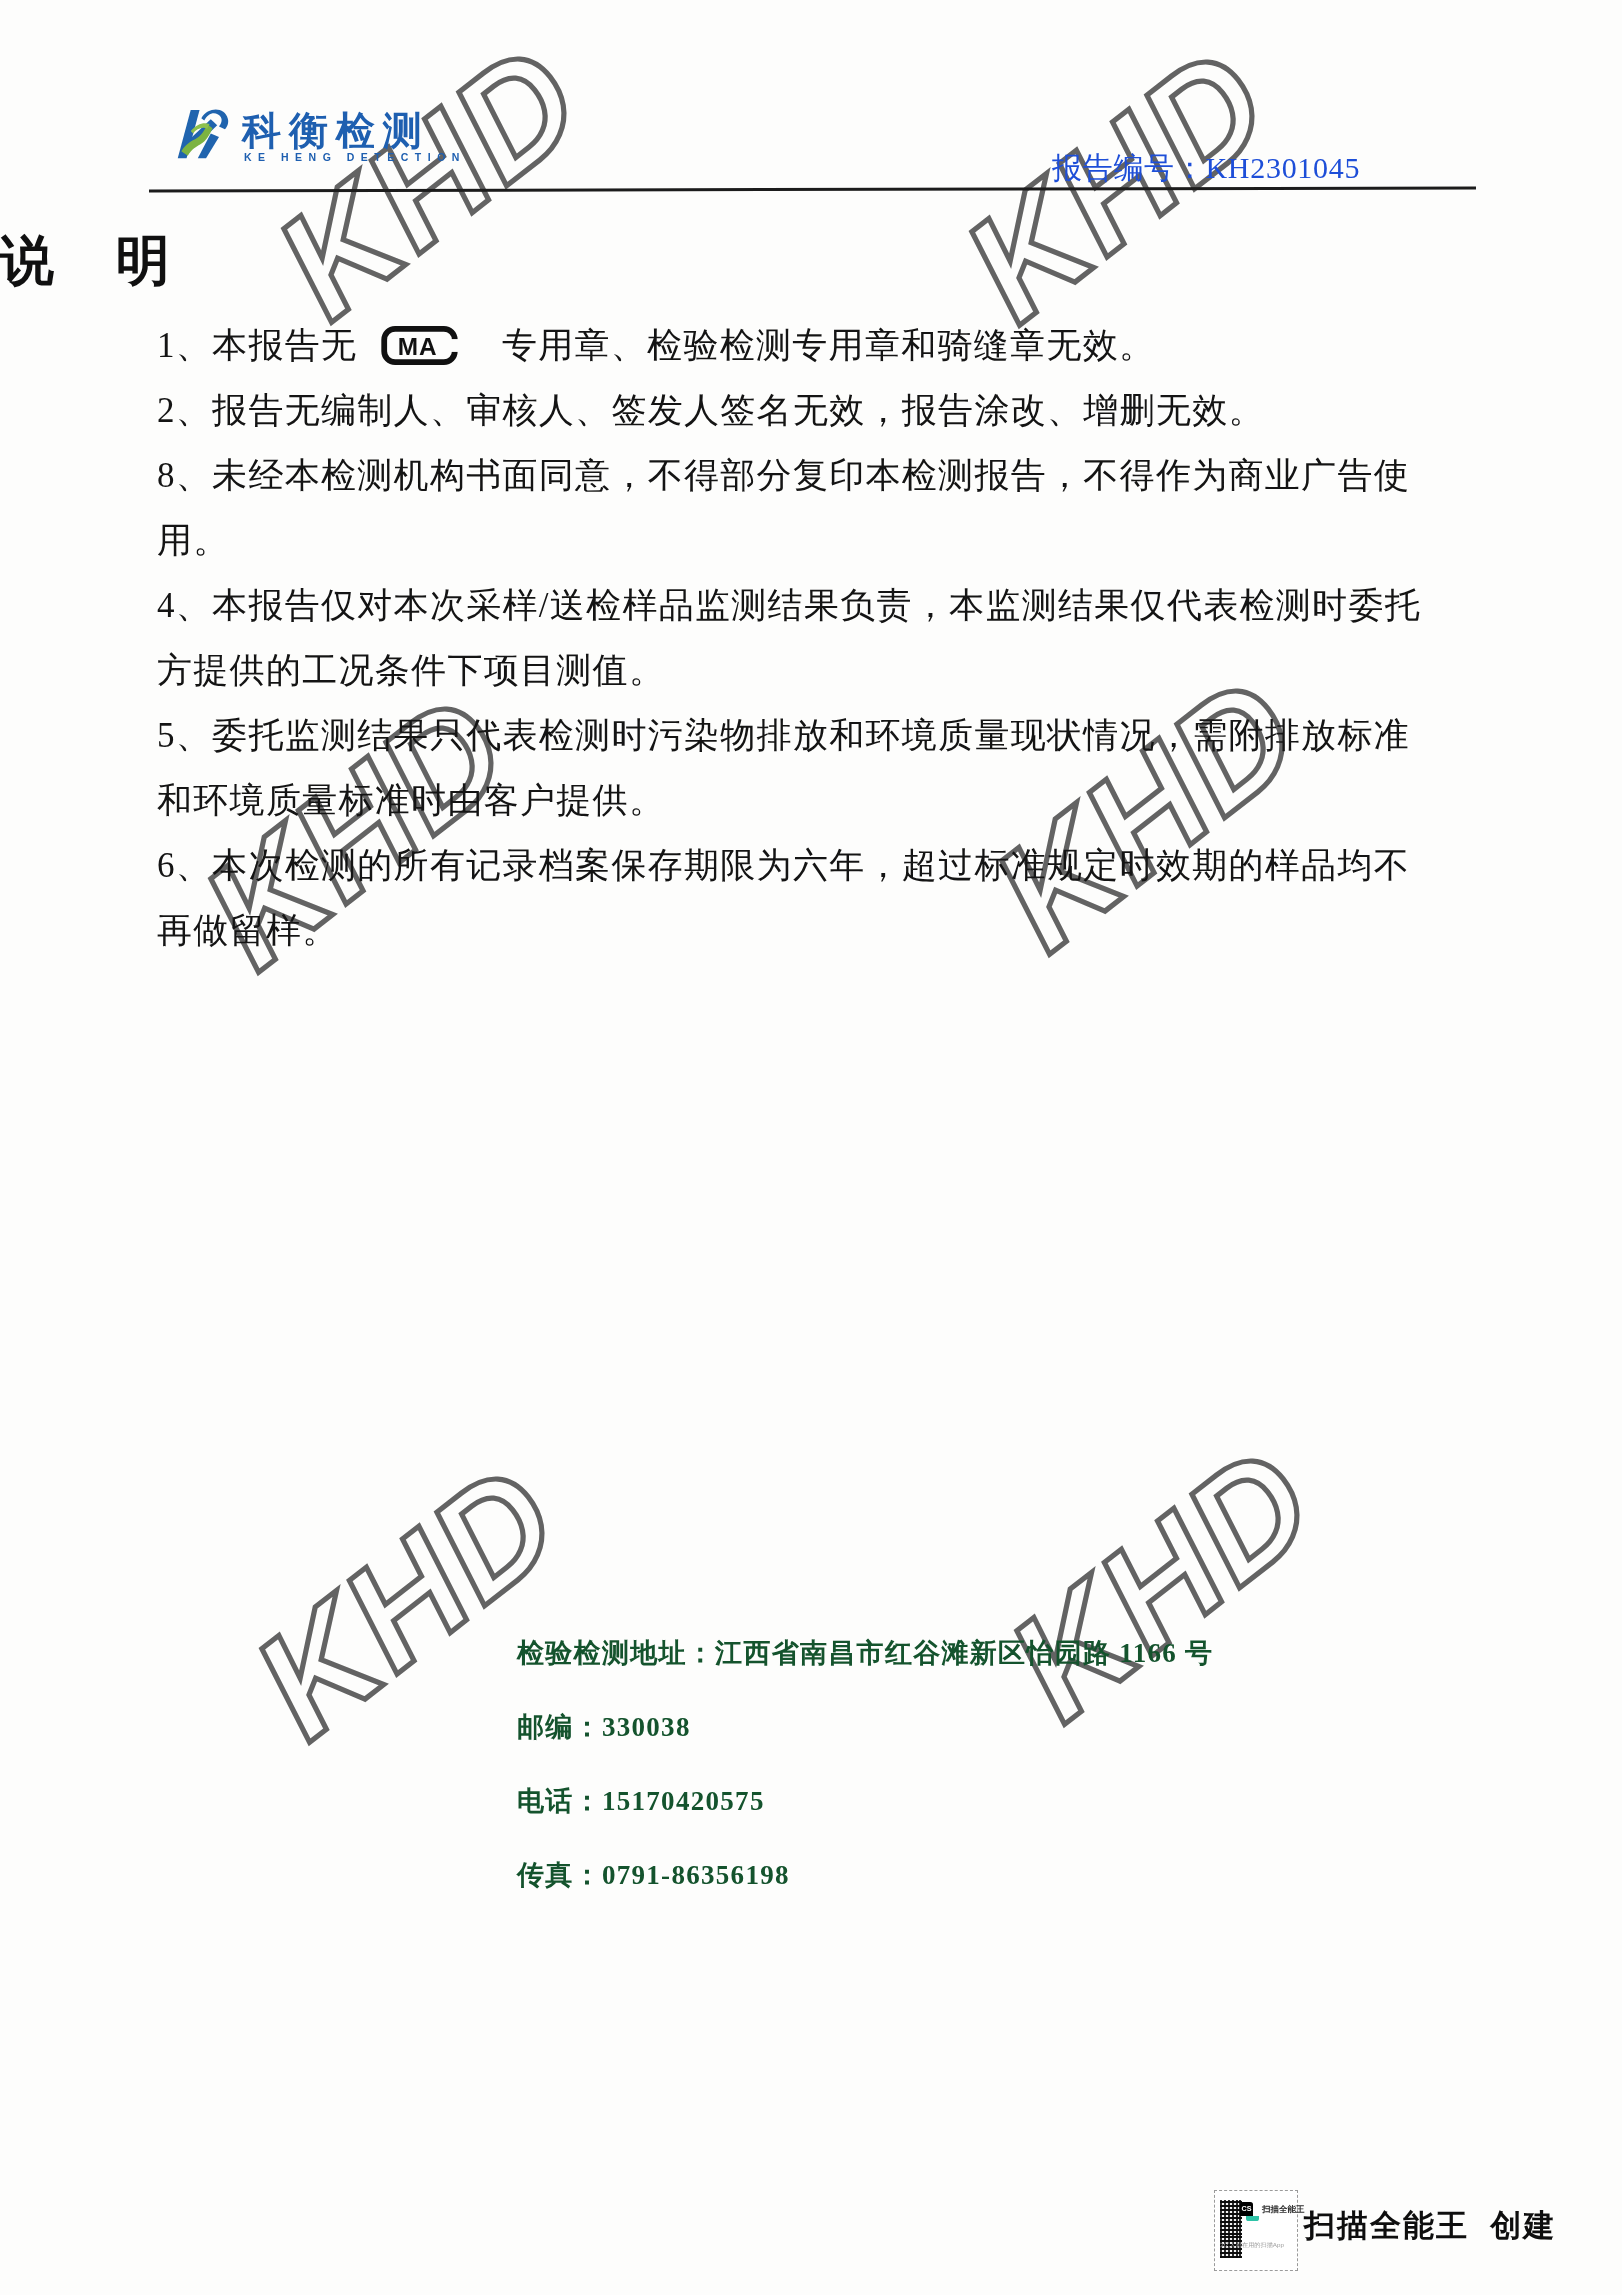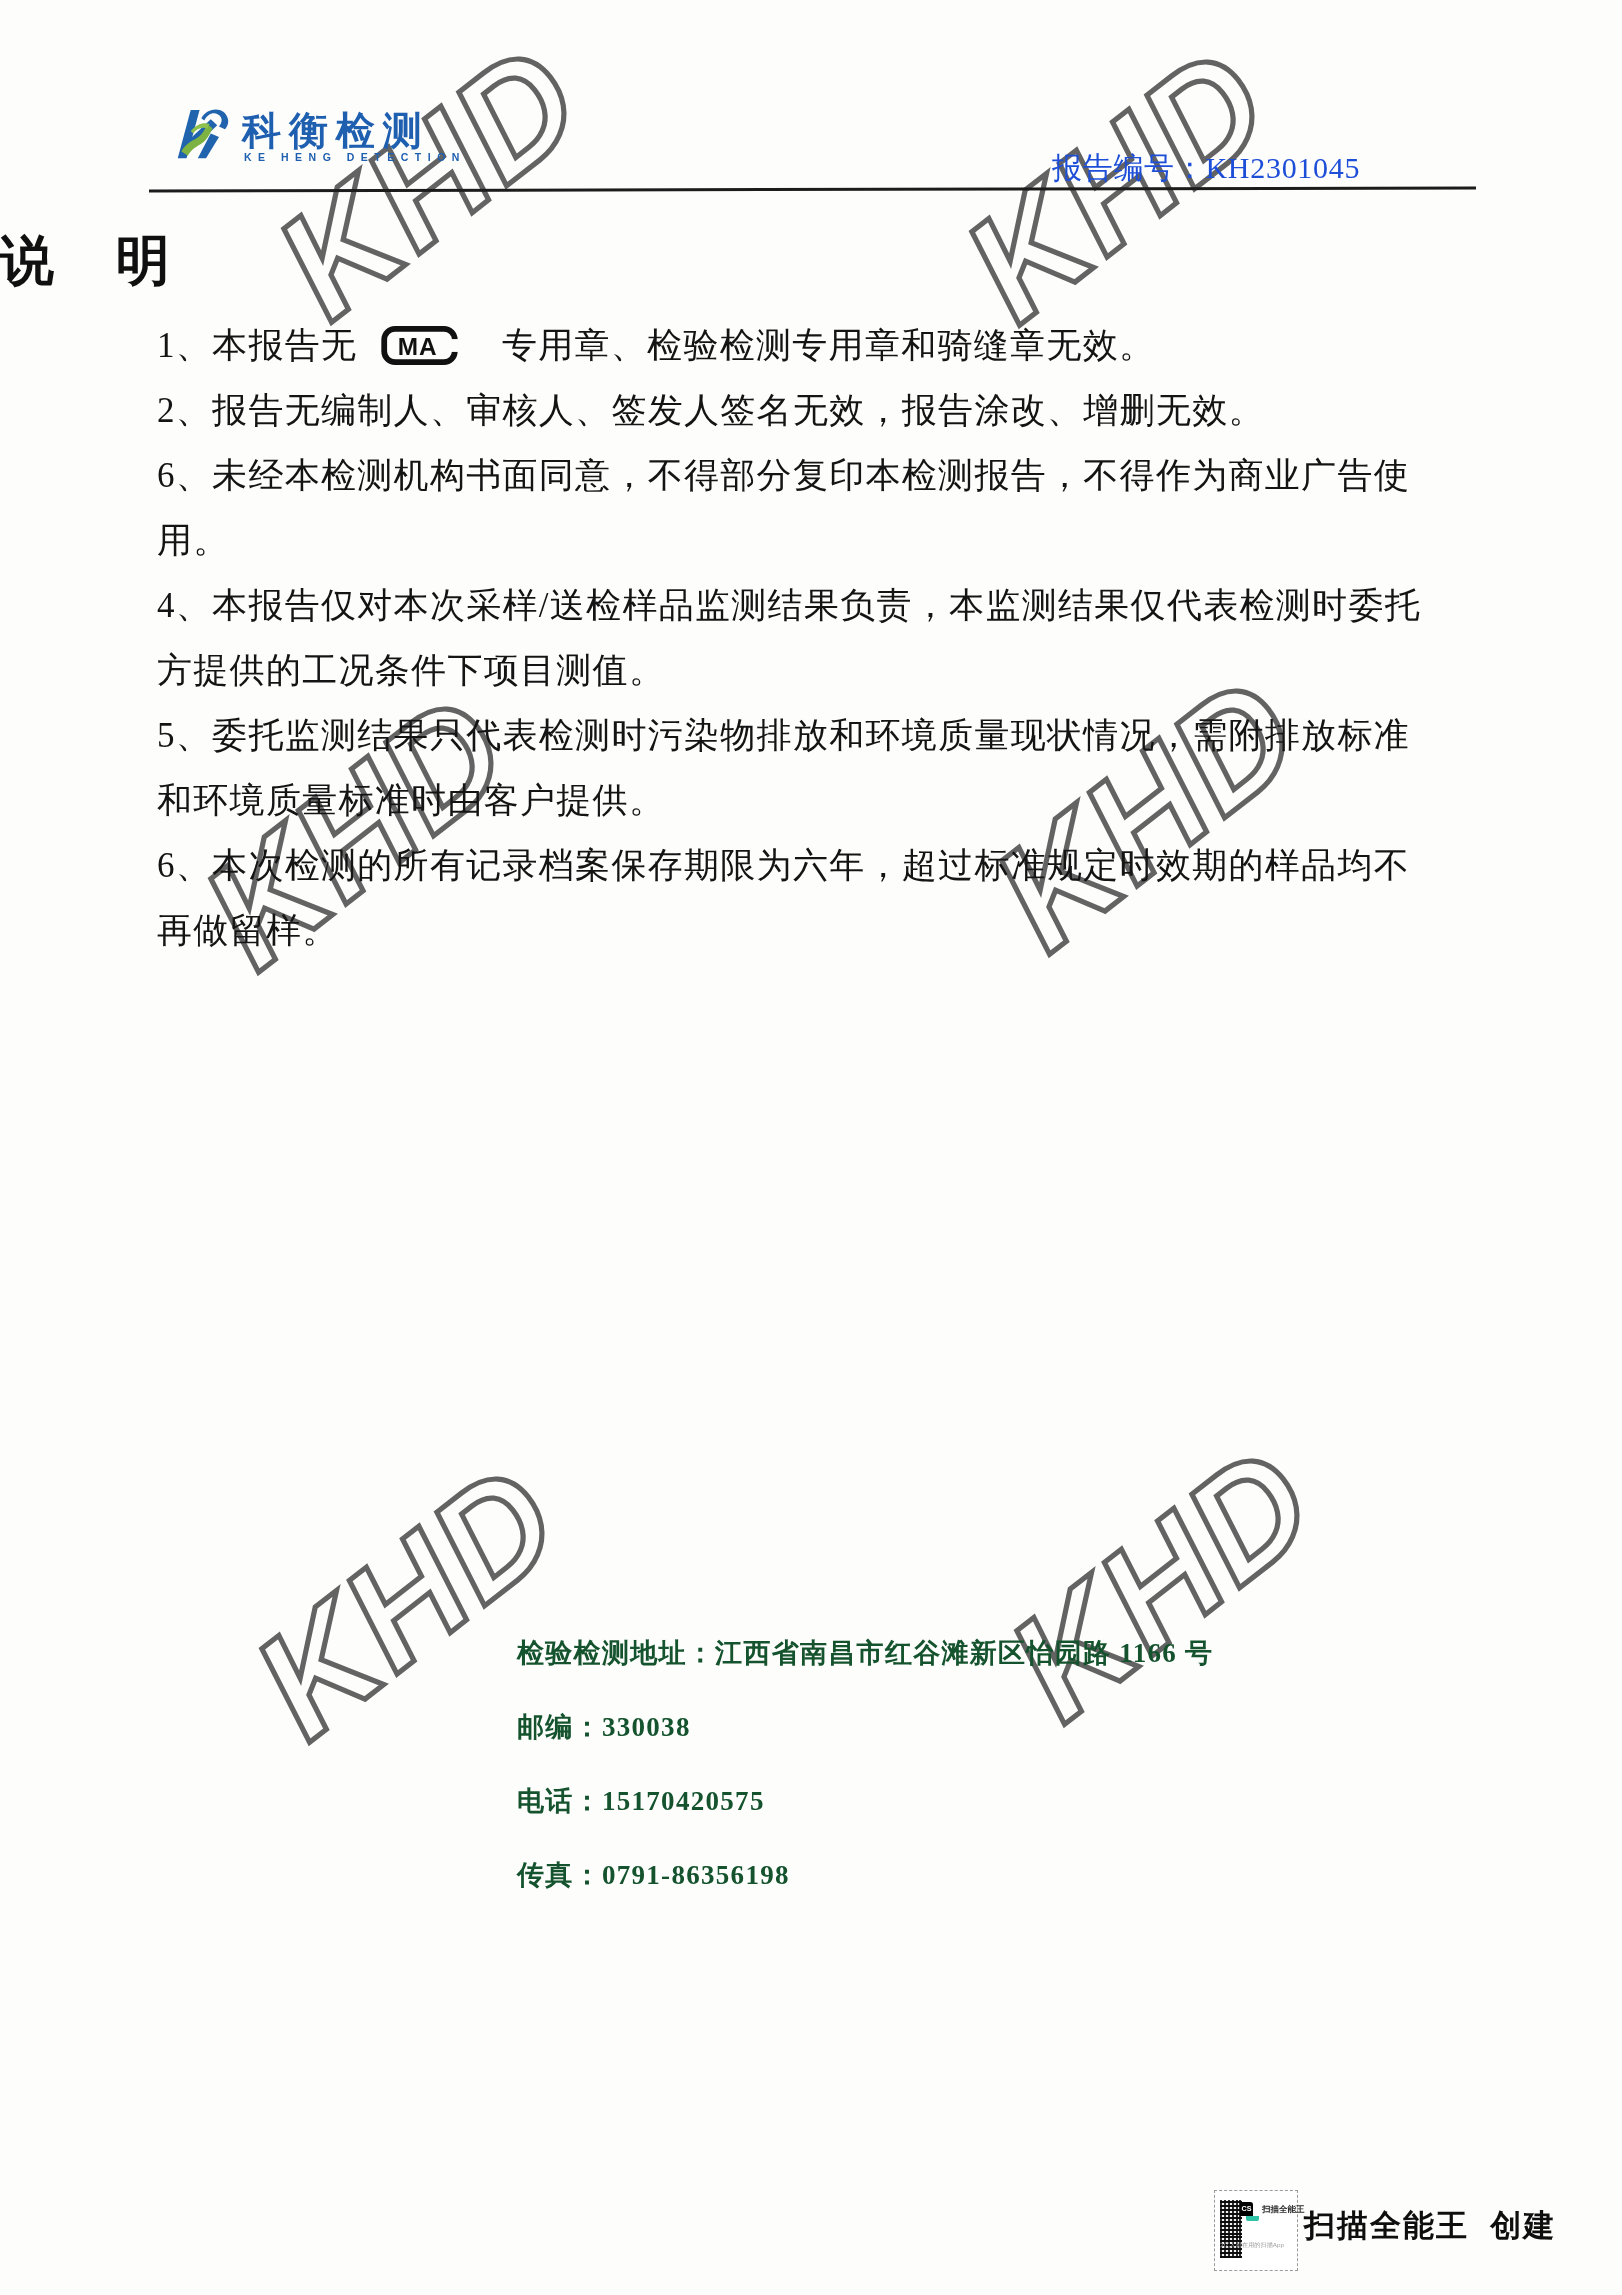--- a/index.html
+++ b/index.html
@@ -145,21 +145,21 @@
 
   <div class="notes">
     <div class="note-line">
       <span>1、本报告无</span><svg class="cma" viewBox="0 0 120 62" xmlns="http://www.w3.org/2000/svg" style="font-size:54px">
         <rect x="5" y="5" width="110" height="52" rx="17" fill="none" stroke="#111111" stroke-width="9"></rect>
         <rect x="100" y="21" width="20" height="20" fill="#fdfdfc"></rect>
         <text x="57" y="46" text-anchor="middle" font-family="Liberation Sans, sans-serif" font-size="38" font-weight="bold" fill="#111111">MA</text>
       </svg><span>专用章、检验检测专用章和骑缝章无效。</span>
     </div>
     <div class="note-line">2、报告无编制人、审核人、签发人签名无效，报告涂改、增删无效。</div>
-    <div class="note-line">6、未经本检测机构书面同意，不得部分复印本检测报告，不得作为商业广告使</div>
+    <div class="note-line">8、未经本检测机构书面同意，不得部分复印本检测报告，不得作为商业广告使</div>
     <div class="note-line">用。</div>
     <div class="note-line">4、本报告仅对本次采样/送检样品监测结果负责，本监测结果仅代表检测时委托</div>
     <div class="note-line">方提供的工况条件下项目测值。</div>
     <div class="note-line">5、委托监测结果只代表检测时污染物排放和环境质量现状情况，需附排放标准</div>
     <div class="note-line">和环境质量标准时由客户提供。</div>
     <div class="note-line">6、本次检测的所有记录档案保存期限为六年，超过标准规定时效期的样品均不</div>
     <div class="note-line">再做留样。</div>
   </div>
 
   <div class="footer">

